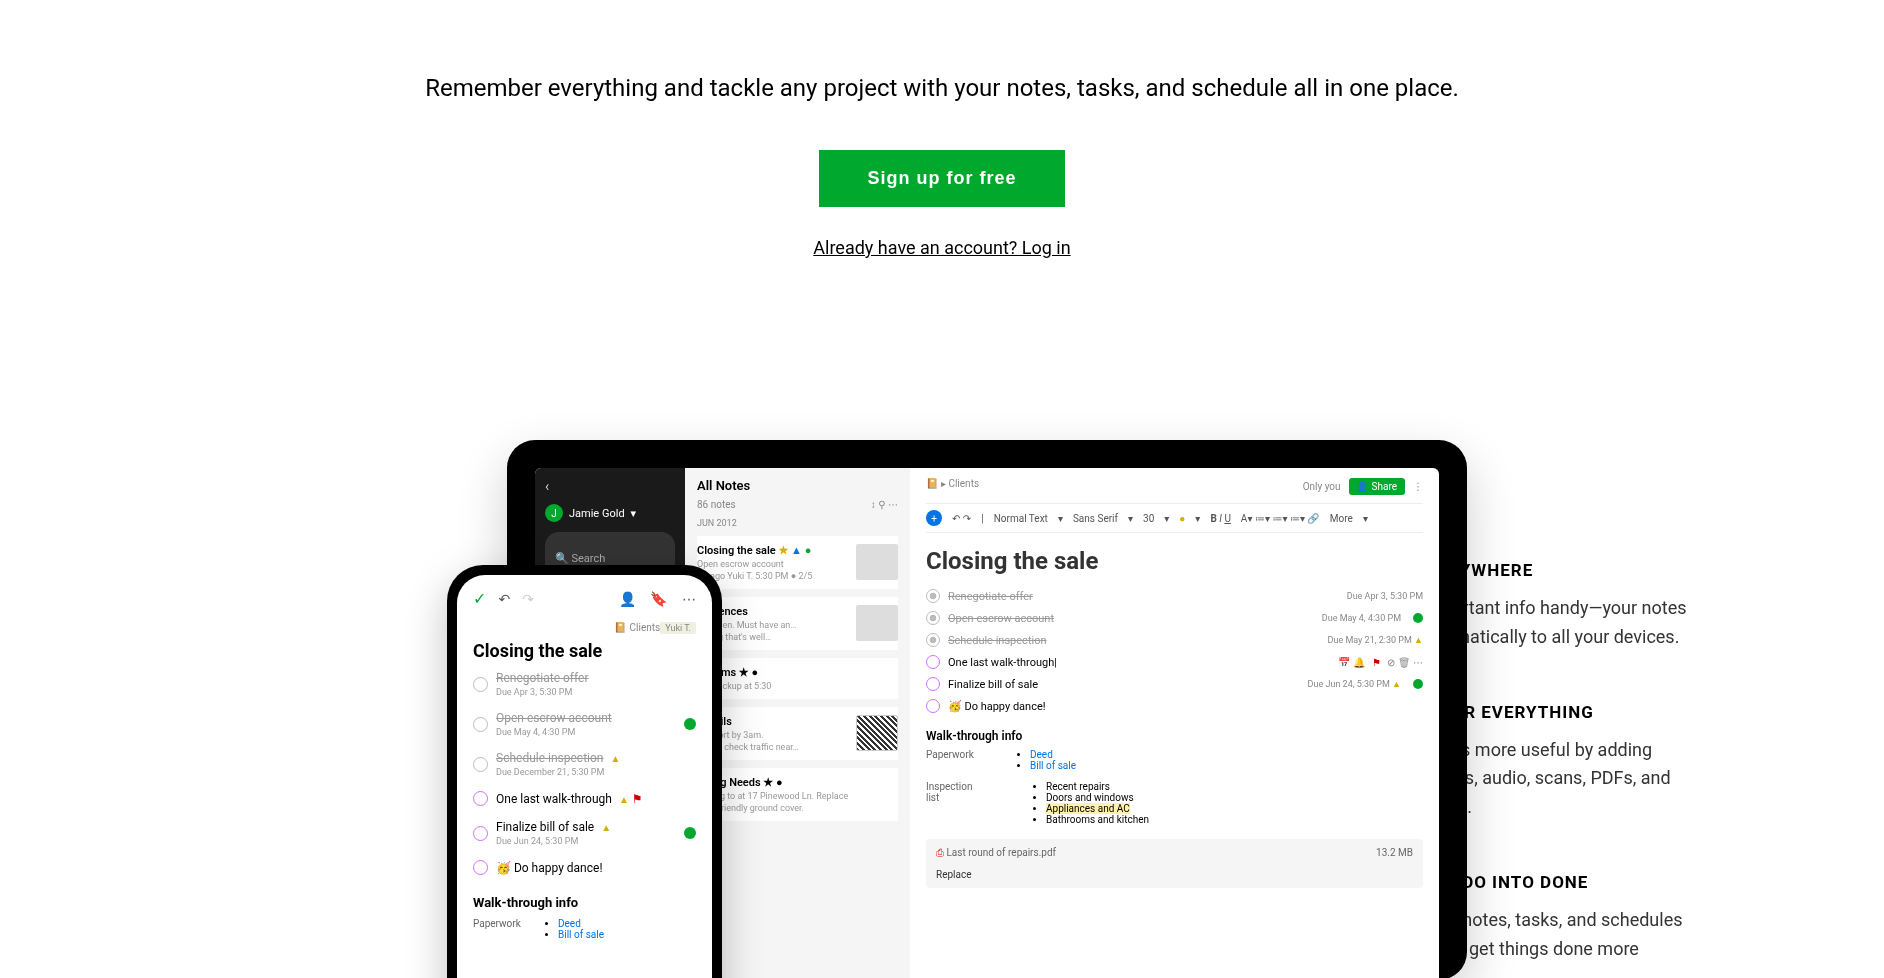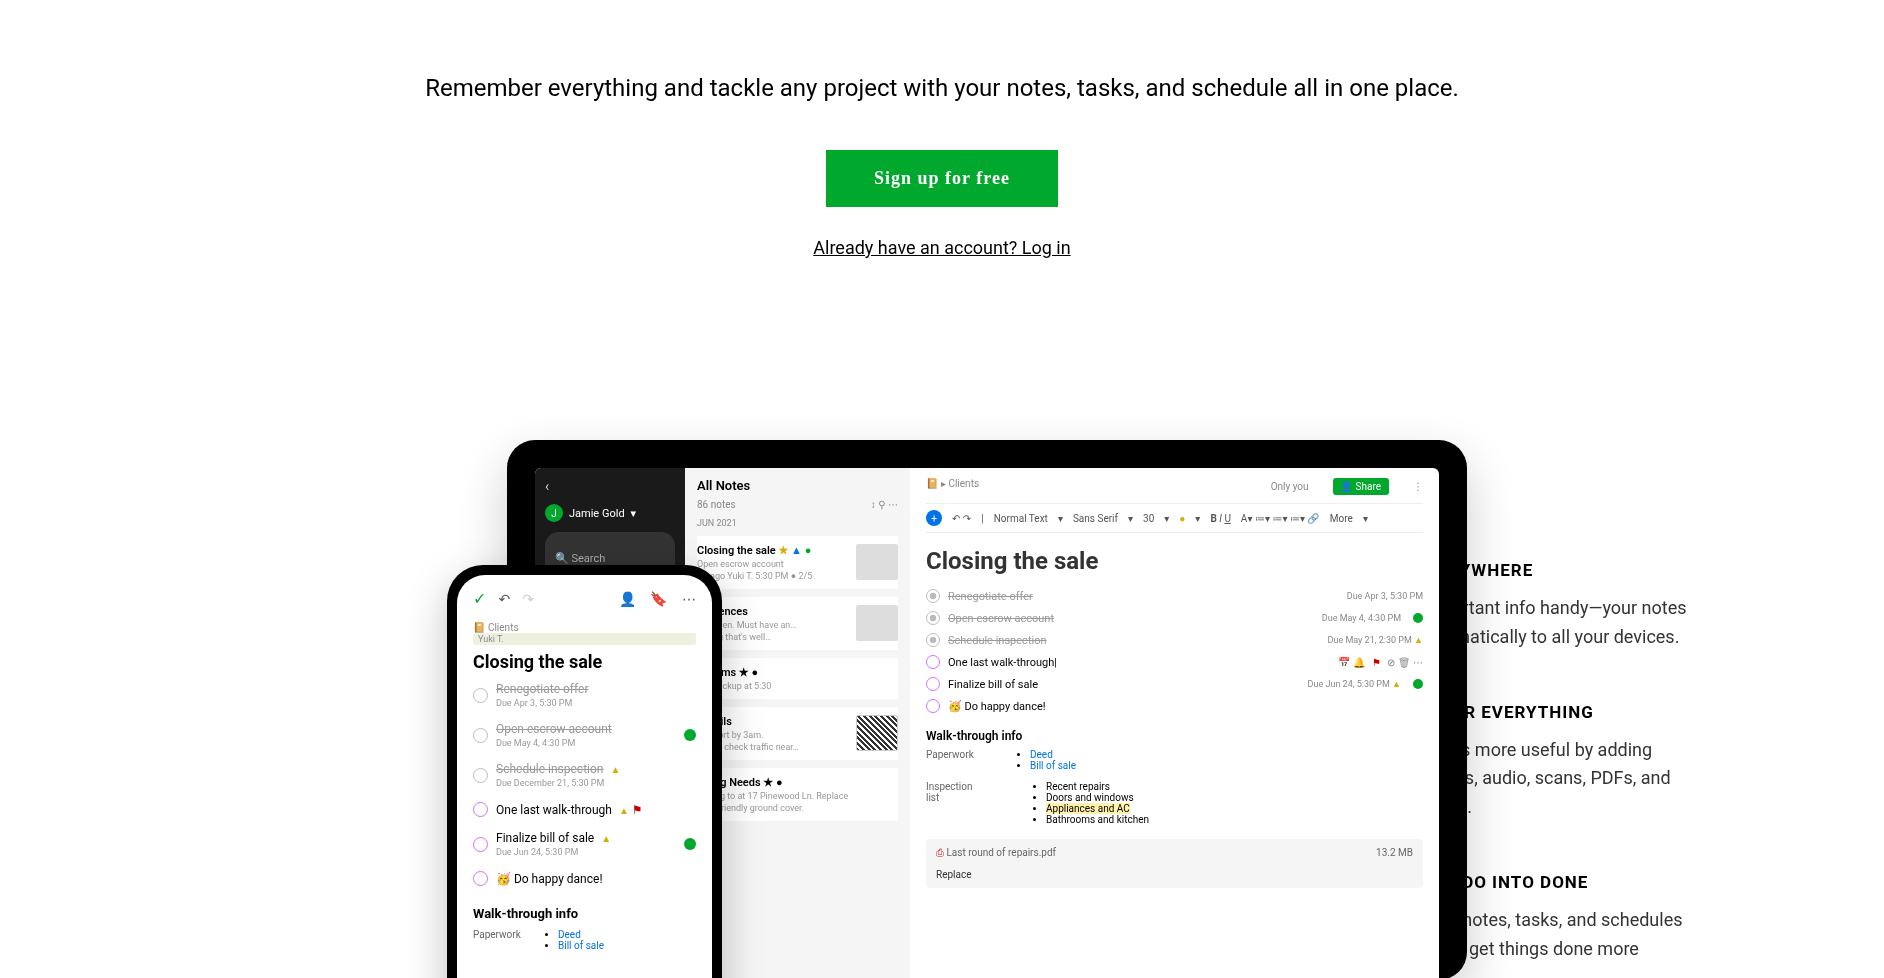--- a/index.html
+++ b/index.html
@@ -1,21 +1,21 @@
 <!DOCTYPE html>
 <html><head>
 <meta charset="utf-8">
 <style>
 * { margin: 0; padding: 0; box-sizing: border-box; }
 body { font-family: -apple-system, BlinkMacSystemFont, "Segoe UI", Roboto, sans-serif; background: #fff; color: #000; width: 1884px; height: 978px; overflow: hidden; position: relative; }
 
 .hero { text-align: center; padding-top: 30px; }
 .hero h1 { font-size: 64px; font-weight: 700; letter-spacing: -1px; }
 .hero p.sub { font-size: 24px; margin-top: 40px; line-height: 1.5; }
-.cta-btn { display: inline-block; background: #00a82d; color: #fff; border: none; padding: 18px 48px; font-size: 18px; font-weight: 600; letter-spacing: 1px; margin-top: 44px; cursor: pointer; font-family: Liberation Serif, serif; }
+.cta-btn { display: inline-block; background: #00a82d; color: #fff; border: none; padding: 18px 48px; font-size: 18px; font-weight: 600; letter-spacing: 1px; margin-top: 44px; cursor: pointer; }
 .login-link { display: block; margin-top: 30px; font-size: 18px; text-decoration: underline; color: #000; cursor: pointer; }
 
 .showcase { position: absolute; top: 440px; left: 0; right: 0; display: flex; justify-content: center; padding: 0 120px; }
 .devices { position: relative; width: 1060px; height: 540px; flex-shrink: 0; }
 
 .laptop { position: absolute; left: 310px; top: 0; width: 960px; height: 540px; background: #000; border-radius: 28px; padding: 28px; box-shadow: 0 20px 50px rgba(0,0,0,.2); }
 .laptop-screen { background: #fff; width: 100%; height: 600px; border-radius: 6px; display: flex; overflow: hidden; font-size: 12px; }
 
 .lp-side { width: 150px; background: #1a1a1a; color: #fff; padding: 10px; flex-shrink: 0; }
 .lp-side .back { color: #ccc; font-size: 14px; }
@@ -56,21 +56,21 @@
 .lp-main .tbl a { color: #0073e6; }
 .lp-main .tbl .hl { background: #fff2a8; }
 .lp-main .attach { background: #f5f5f5; border-radius: 4px; padding: 8px 10px; margin-top: 14px; font-size: 10px; }
 .lp-main .attach .row { display: flex; justify-content: space-between; color: #666; }
 
 .phone { position: absolute; left: 250px; top: 125px; width: 275px; height: 520px; background: #000; border-radius: 36px; padding: 10px; box-shadow: 0 15px 40px rgba(0,0,0,.25); }
 .phone-screen { background: #fff; width: 100%; height: 100%; border-radius: 28px; padding: 14px 16px; overflow: hidden; font-size: 12px; }
 .phone .tb { display: flex; justify-content: space-between; align-items: center; color: #555; font-size: 14px; }
 .phone .tb .left { display: flex; gap: 12px; align-items: center;}
 .phone .tb .chk { color: #00a82d; font-size: 16px; }
-.phone .bc { margin-top: 14px; font-size: 10px; color: #888; display: flex; justify-content: flex-end; flex-direction: column; }
+.phone .bc { margin-top: 14px; font-size: 10px; color: #888; display: flex; justify-content: flex-end; }
 .phone .bc .tag { background: #f0f0e0; padding: 1px 5px; border-radius: 2px; font-size: 9px; }
 .phone h3 { font-size: 18px; margin-top: 6px; font-weight: 700; }
 .phone .task { display: flex; align-items: center; gap: 8px; padding: 4px 0; font-size: 12px; margin-top: 6px; }
 .phone .task .chk { width: 15px; height: 15px; border: 1.5px solid #bbb; border-radius: 50%; flex-shrink: 0; }
 .phone .task .chk.open { border-color: #d070ff; }
 .phone .task.done .txt { text-decoration: line-through; color: #999; }
 .phone .task .due { color: #999; font-size: 9px; display: block; margin-top: 2px; }
 .phone .task .dot { width: 12px; height: 12px; background: #00a82d; border-radius: 50%; margin-left: auto; }
 .phone .task .flag { color: #d4af00; margin-left: 4px; font-size: 10px; }
 .phone .wti { font-weight: 700; font-size: 13px; margin-top: 16px; }
@@ -111,21 +111,21 @@
               <span>▾</span>
           </div>
         </div>
 
         <div class="lp-notes">
           <div class="hdr">All Notes</div>
           <div class="count">
               <span>86 notes</span>
               <span>↕ ⚲ ⋯</span>
             </div>
-          <div class="month">JUN 2021</div>
+          <div class="month">JUN 2012</div>
           <div id="lp-cards">
               <div class="card">
                 <div class="thumb"></div>
                 <div class="t">Closing the sale <span style="color:#d4af00">★</span> <span style="color:#0073e6">▲</span> <span style="color:#00a82d">●</span></div>
                 <div class="s">Open escrow account</div>
                 <div class="s">…e ago  Yuki T.  5:30 PM  ● 2/5</div>
               </div>
               <div class="card">
                 <div class="thumb"></div>
                 <div class="t">…ferences </div>
@@ -146,21 +146,21 @@
                 <div class="t">…ping Needs ★ ● </div>
                 <div class="s">…osing to at 17 Pinewood Ln. Replace</div>
                 <div class="s">…the friendly ground cover.</div>
               </div>
             </div>
         </div>
 
         <div class="lp-main">
           <div class="top">
             <span>📔 ▸ Clients</span>
-            <span style="display:flex;gap:24px;align-items:center">
+            <span style="display:flex;gap:8px;align-items:center">
               <span>Only you</span>
               <span class="share">👤 Share</span>
               <span>⋮</span>
             </span>
           </div>
           <div class="toolbar">
             <span class="plus">+</span>
             <span>↶ ↷</span>
               <span>|</span>
             <span>Normal Text</span>

